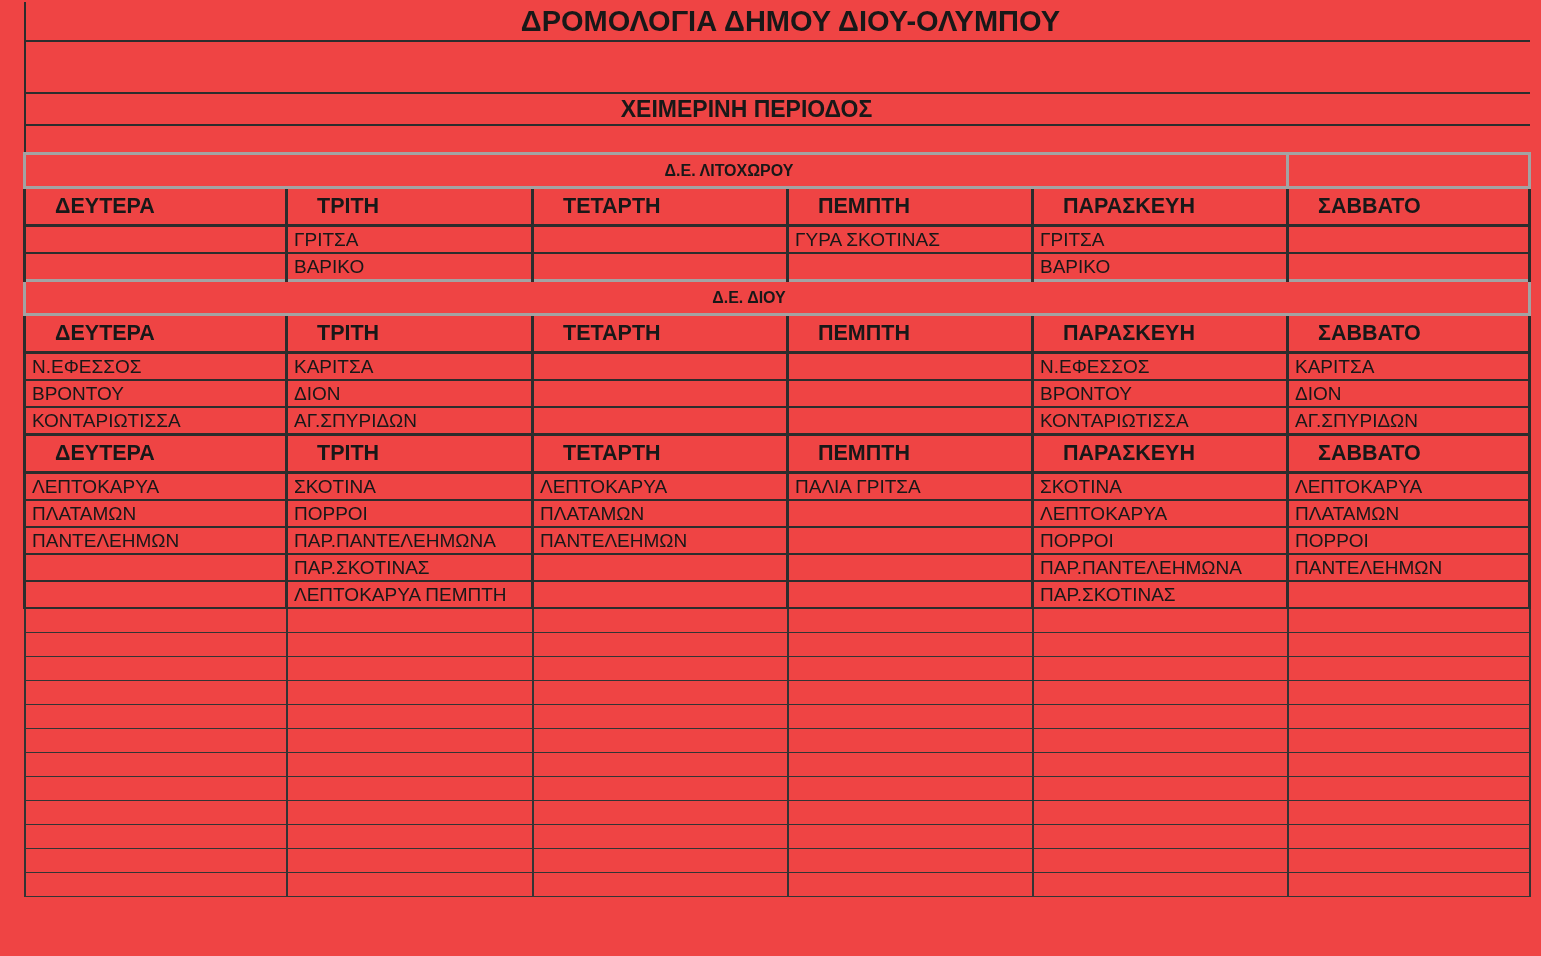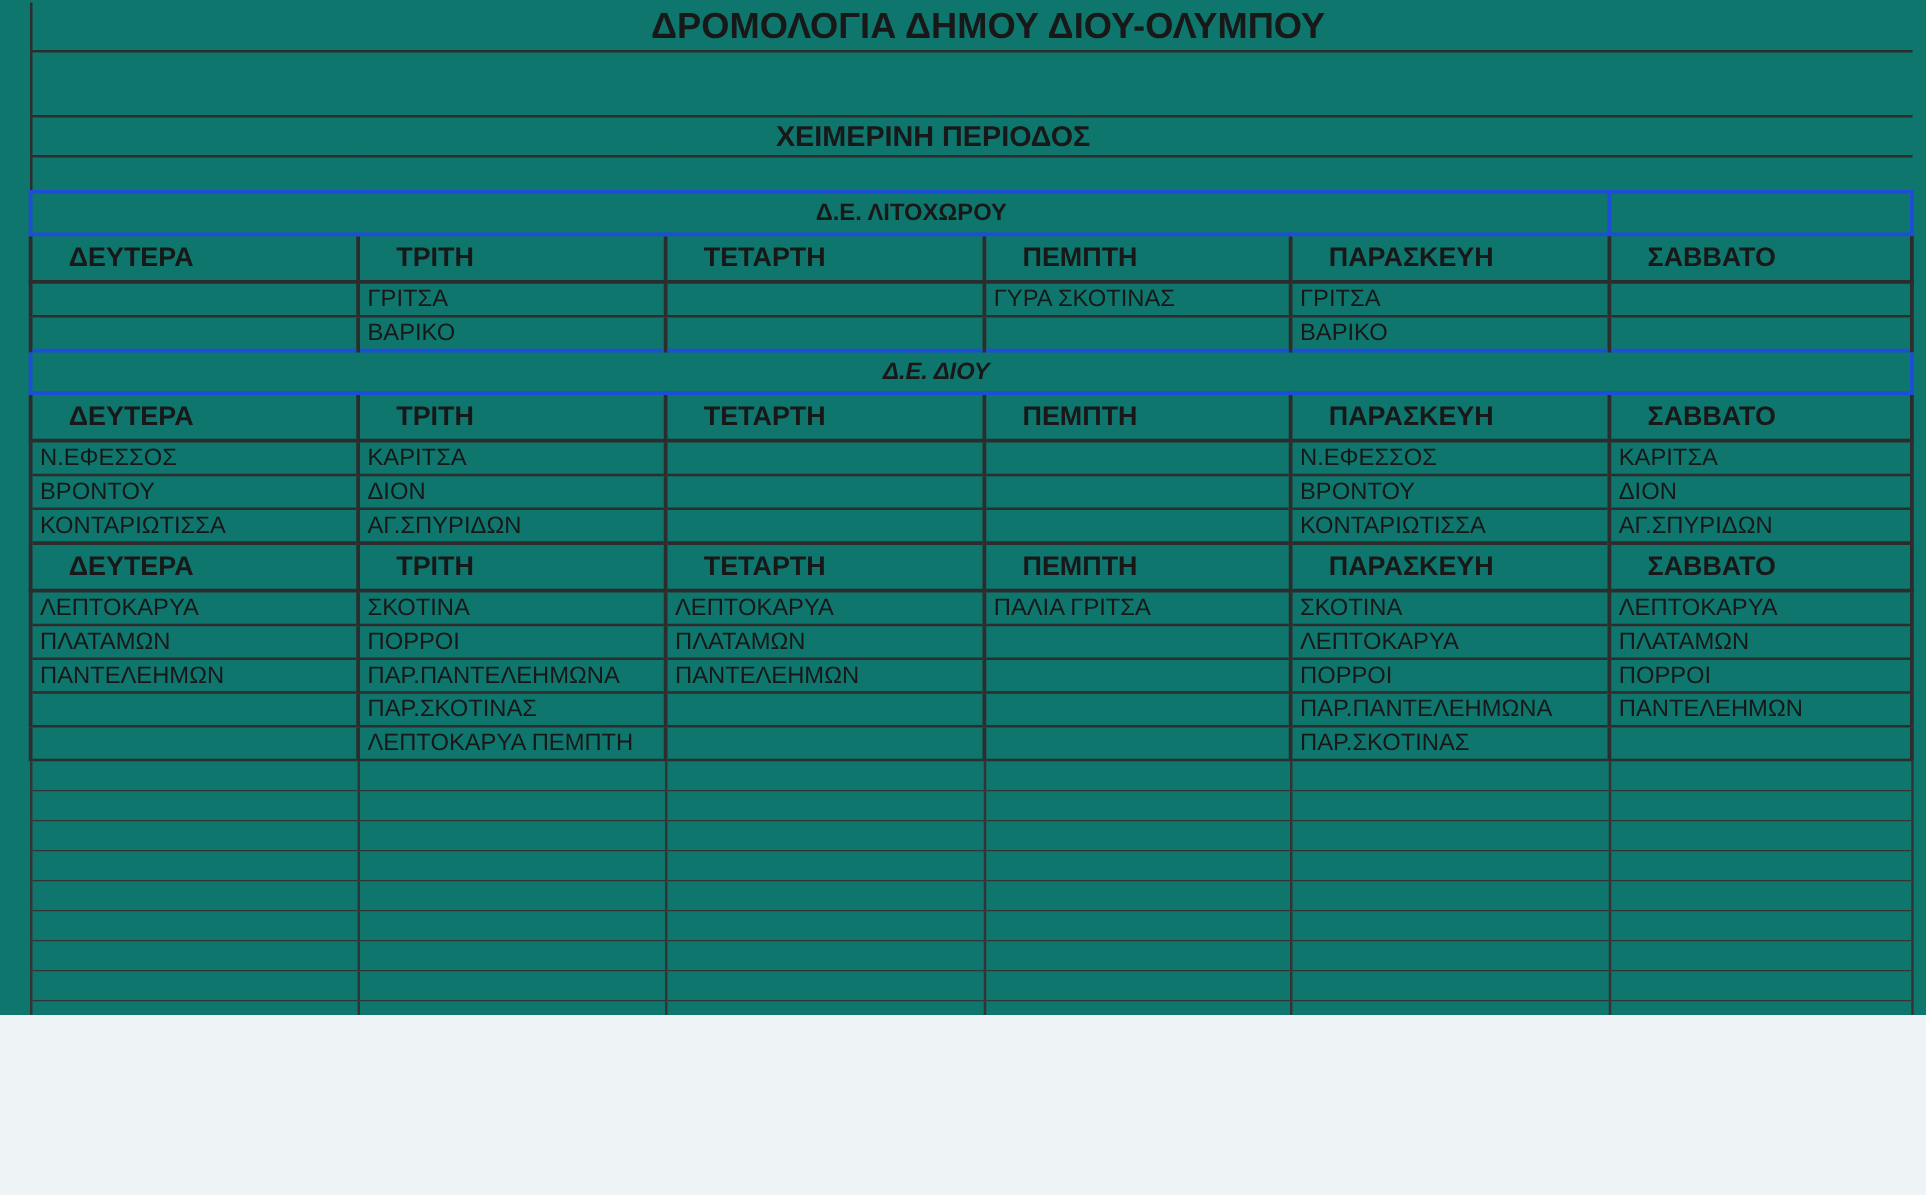--- a/index.html
+++ b/index.html
@@ -5,22 +5,22 @@
   html,body{margin:0;padding:0;}
   body{
     background:#eef4f6;
     font-family:"Liberation Sans", sans-serif;
     color:#151515;
     -webkit-font-smoothing:antialiased;
   }
   .page{
     position:relative;
     width:1541px;
-    height:812px;
-    background:#0f766e;
+    height:956px;
+    background:#ef4444;
     overflow:hidden;
   }
   table.sched{
     border-collapse:collapse;
     table-layout:fixed;
     width:1505px;
     margin:2px 0 0 23px;
   }
   td{
     padding:0 4px 0 6px;
@@ -59,28 +59,28 @@
     padding-left:18px;
   }
   tr.blank-short td{
     border:none;
     border-left:2px solid #2d2d2d;
     border-bottom:2px solid #2d2d2d;
     height:26px;
   }
   
   tr.sec-row td{
-    border:3px solid #1d4ed8;
+    border:3px solid #a3a3a3;
     height:31px;
     font-weight:bold;
-    font-size:19px;
+    font-size:16px;
     text-align:center;
   }
   tr.sec-row td.sec-shift{ padding-left:150px; }
-  tr.sec-row td.sec-full{ padding-right:62px;font-style:italic; }
+  tr.sec-row td.sec-full{ padding-right:62px; }
   
   tr.day-row td{
     border:3px solid #2c2c2c;
     height:35px;
     font-weight:bold;
     font-size:21.5px;
     padding-left:29px;
   }
   
   tr.data-row td{

